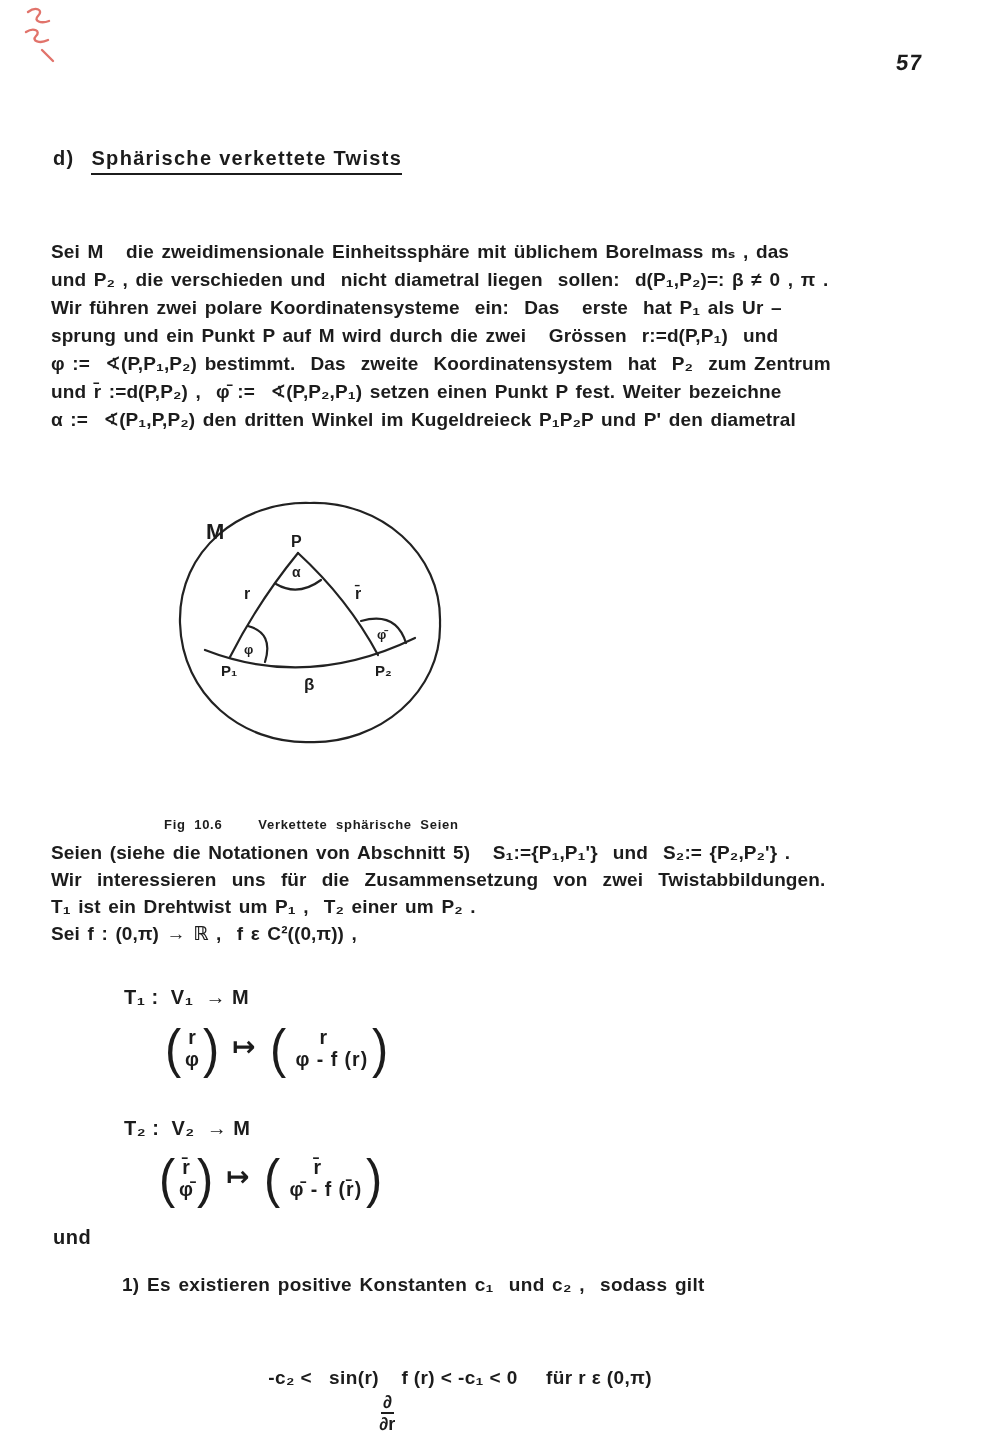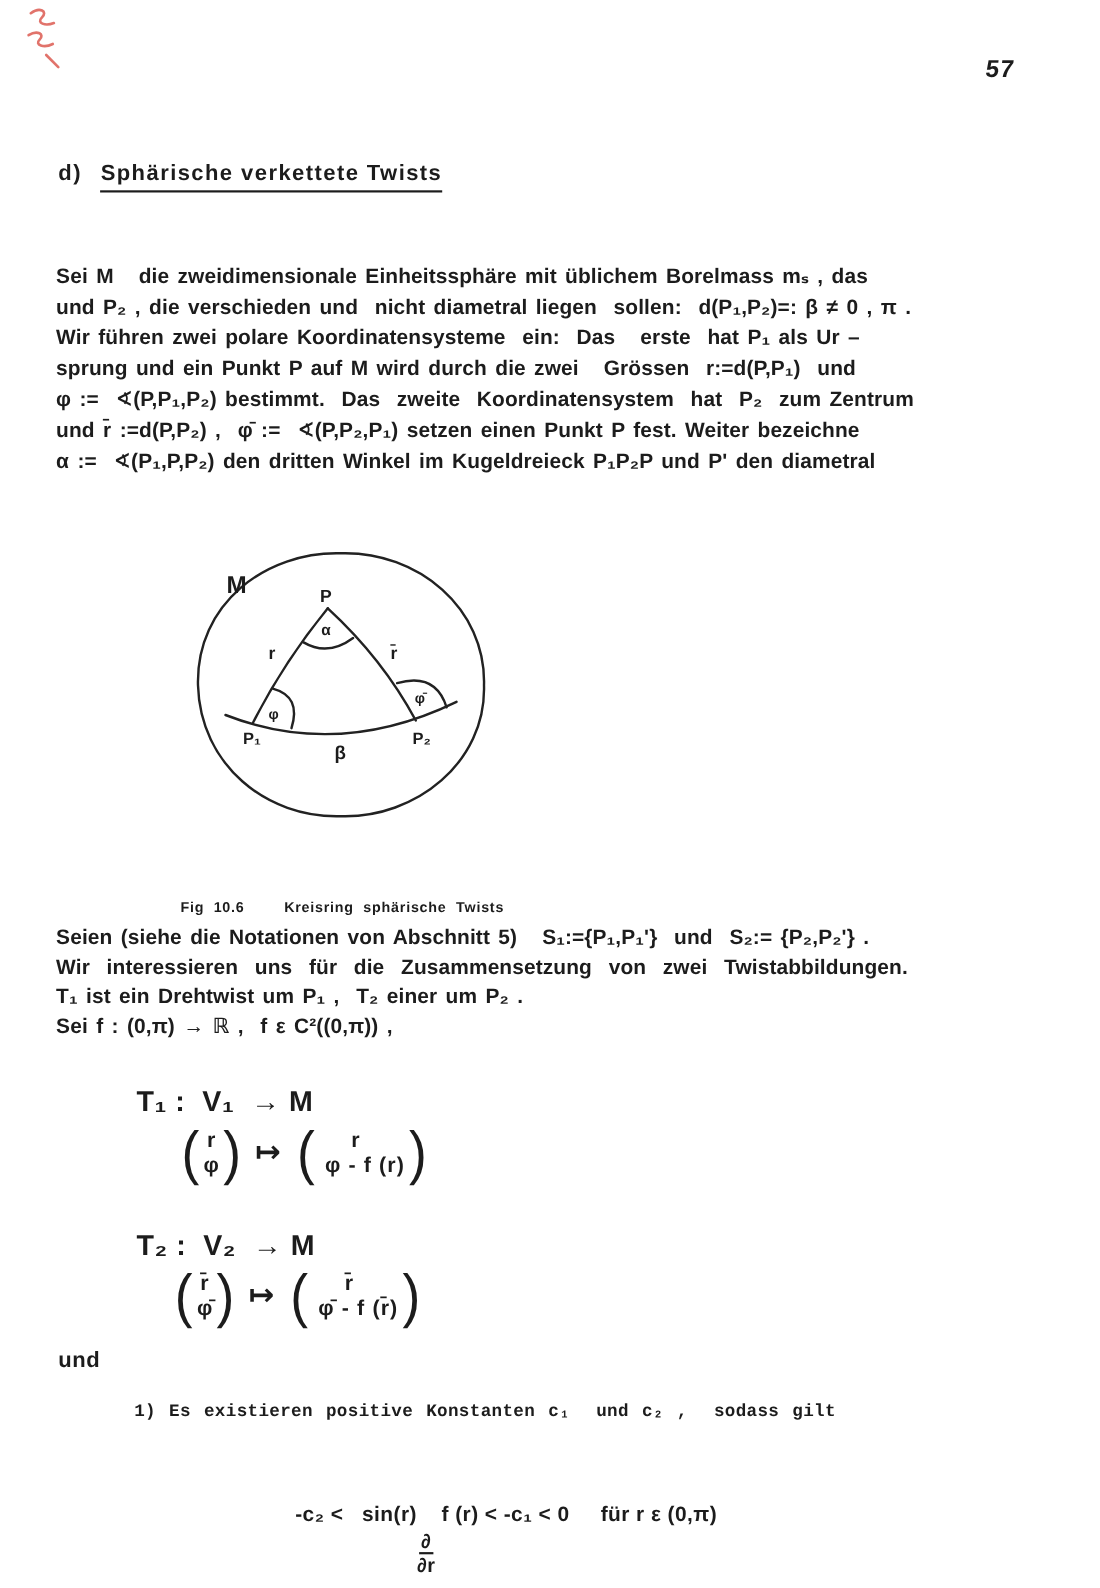--- a/index.html
+++ b/index.html
@@ -27,37 +27,37 @@
     height:28px; line-height:28px;
   }
   #para2 .pline { height:27px; line-height:27px; }
   #figure { left:168px; top:487px; }
   #figure text { font-weight:700; fill:#1c1c1c; }
   #figure path, #figure ellipse { fill:none; stroke:#222; stroke-width:2.2; stroke-linecap:round; }
   #figure-caption {
     left:164px; top:777px; font-size:13px; letter-spacing:0.7px;
     display:flex; gap:36px; white-space:pre;margin-top:40px;
   }
-  .map-header { left:124px; font-size:26px; white-space:pre; letter-spacing:0.5px;text-align:center; }
+  .map-header { left:124px; font-size:20px; white-space:pre; letter-spacing:0.5px;text-align:center; }
   #map1-header { top:986px; }
   #map2-header { top:1117px; }
   .vrow { display:flex; align-items:center; height:56px; }
   #map1-row { left:164px; top:1020px; }
   #map2-row { left:158px; top:1150px; }
   .par { font-size:54px; font-weight:400; line-height:52px; transform:scaleX(0.9); }
   .vcol {
     display:flex; flex-direction:column; align-items:center;
     font-size:19.5px; line-height:22px; margin:0 3px; white-space:pre;
   }
   .vcol.to { align-items:flex-start; margin-left:8px; }
   .vcol.to .ctop { margin-left:24px; }
   .vcol.to .cbot { letter-spacing:1px;text-align:center; }
   .mapsto { font-size:28px; margin:0 14px 4px 12px; }
   #connector { left:53px; top:1226px; font-size:20px; letter-spacing:0.5px; }
-  #condition-intro { left:122px; top:1274px; font-size:16px; white-space:pre; letter-spacing:0.3px; word-spacing:2px;font-family:Liberation Mono, monospace; }
+  #condition-intro { left:122px; top:1274px; font-size:19px; white-space:pre; letter-spacing:0.3px; word-spacing:2px; }
   #condition-formula { left:257px; top:1345px; font-size:19px; white-space:pre; letter-spacing:0.4px; }
   .frac {
     display:inline-flex; flex-direction:column; align-items:center;
     vertical-align:-24px; font-size:18px; line-height:20px; white-space:pre;
   }
   .frac .num { border-bottom:2.5px solid #1c1c1c; padding:0 2px; }
   #pen-marks { left:20px; top:2px; opacity:0.75; }
   #pen-marks path { fill:none; stroke:#d8453a; stroke-width:2.4; stroke-linecap:round; }
 </style>
 </head>
@@ -101,21 +101,21 @@
   <text x="187" y="112" font-size="16">r̄</text>
   <text x="76" y="167" font-size="13">φ</text>
   <text x="209" y="152" font-size="13">φ̄</text>
   <text x="53" y="189" font-size="15">P₁</text>
   <text x="207" y="189" font-size="15">P₂</text>
   <text x="136" y="203" font-size="17">β</text>
 </svg>
 
 <div id="figure-caption" class="abs">
   <span>Fig  10.6</span>
-  <span>Kreisring  sphärische  Twists</span>
+  <span>Verkettete  sphärische  Seien</span>
 </div>
 
 <div id="para2" class="abs para">
   <div class="pline">Seien (siehe die Notationen von Abschnitt 5)   S₁:={P₁,P₁'}  und  S₂:= {P₂,P₂'} .</div>
   <div class="pline">Wir  interessieren  uns  für  die  Zusammensetzung  von  zwei  Twistabbildungen.</div>
   <div class="pline">T₁ ist ein Drehtwist um P₁ ,  T₂ einer um P₂ .</div>
   <div class="pline">Sei f : (0,π) → ℝ ,  f ε C²((0,π)) ,</div>
 </div>
 
 <div id="map1-header" class="abs map-header">T₁ :  V₁  → M</div>

